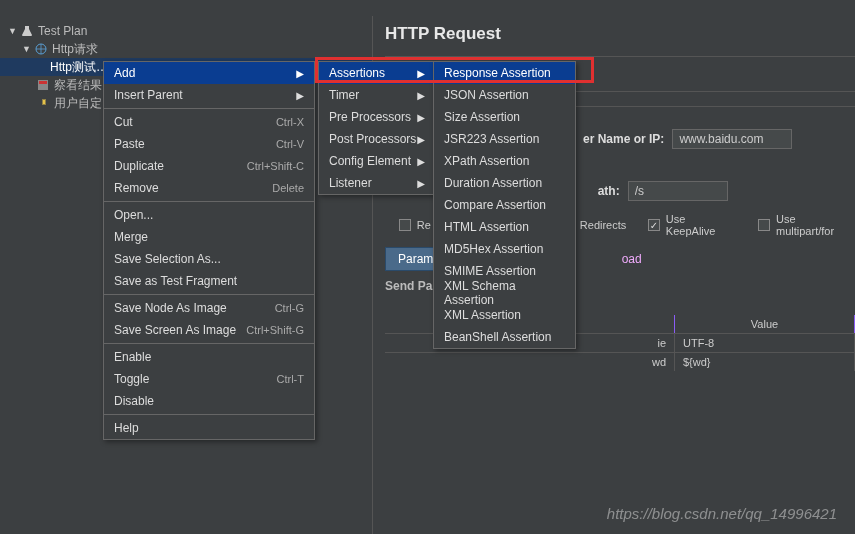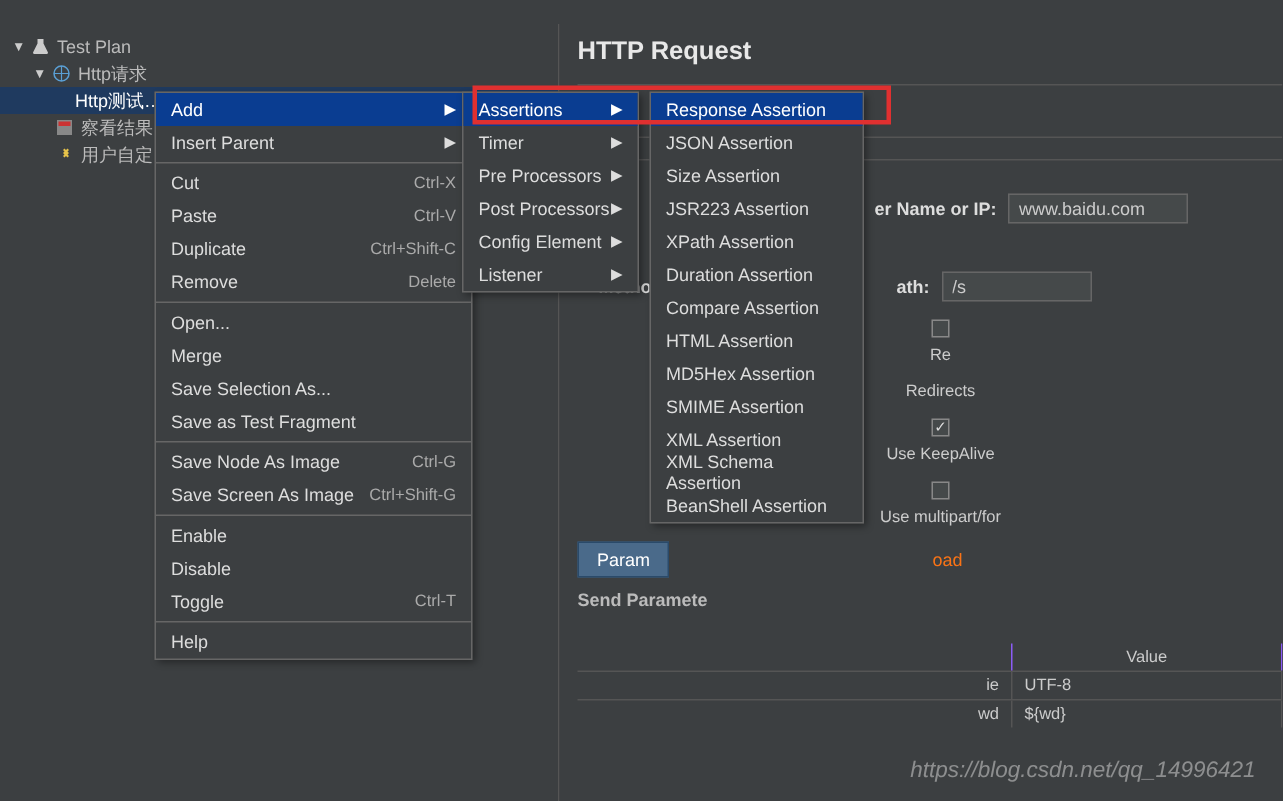--- a/index.html
+++ b/index.html
@@ -21,36 +21,36 @@
   .form-row { display: flex; align-items: center; height: 24px; margin-top: 8px; }
   .lbl { font-size: 12px; color: #ddd; font-weight: bold; }
   .inp { background: #45494a; border: 1px solid #666; color: #ccc; height: 20px; padding: 0 6px; font-size: 12px; }
   .inp.server { width: 120px; }
   .inp.path { width: 100px; }
   .chk-row { display: flex; align-items: center; gap: 6px; margin-top: 10px; font-size: 11px; color: #ccc; }
   .chk { width: 12px; height: 12px; border: 1px solid #888; display: inline-flex; align-items: center; justify-content: center; background: #45494a; }
   .chk.on::after { content: "✓"; font-size: 10px; color: #ddd; }
   .tab-container { margin-top: 10px; }
   .tab { display: inline-block; padding: 4px 12px; background: #4a6a8a; color: #fff; border: 1px solid #2a4a6a; font-size: 12px; }
-  .tab-plain { display: inline-block; padding: 4px 12px; color: #f97316; font-size: 12px; }
+  .tab-plain { display: inline-block; padding: 4px 12px; color: #f0abfc; font-size: 12px; }
   .tbl-hdr { display: flex; margin-top: 22px; font-size: 11px; color: #ccc; }
   .tbl-hdr-cell { padding: 3px 8px; border-right: 1px solid #8b5cf6; }
   .tbl-row { display: flex; font-size: 11px; color: #ccc; border-top: 1px solid #555; }
   .tbl-cell { padding: 3px 8px; border-right: 1px solid #555; }
 
   
   .menu1 { position: absolute; left: 103px; top: 61px; width: 212px; background: #3c3f41; border: 1px solid #666; box-shadow: 2px 2px 5px rgba(0,0,0,0.4); z-index: 10; }
   .mitem { display: flex; align-items: center; justify-content: space-between; height: 22px; padding: 0 10px; font-size: 12px; color: #ddd; cursor: default; }
   .mitem.hl { background: #0a3d91; color: #fff; }
   .mitem .sc { font-size: 11px; color: #aaa; }
   .mitem .arr { font-size: 10px; }
   .msep { height: 1px; background: #666; margin: 2px 0; }
 
   
-  .menu2 { position: absolute; left: 308px; top: 61px; width: 118px; background: #3c3f41; border: 1px solid #666; box-shadow: 2px 2px 5px rgba(0,0,0,0.4); z-index: 11; }
+  .menu2 { position: absolute; left: 318px; top: 61px; width: 118px; background: #3c3f41; border: 1px solid #666; box-shadow: 2px 2px 5px rgba(0,0,0,0.4); z-index: 11; }
 
   
   .menu3 { position: absolute; left: 433px; top: 61px; width: 143px; background: #3c3f41; border: 1px solid #666; box-shadow: 2px 2px 5px rgba(0,0,0,0.4); z-index: 12; }
 
   .redbox { position: absolute; left: 315px; top: 57px; width: 279px; height: 26px; border: 3px solid #e03030; z-index: 20; pointer-events: none; }
 
   .watermark { position: absolute; right: 18px; bottom: 12px; color: #d0d0d0; font-size: 15px; font-style: italic; opacity: 0.55; text-align: right; }
 </style>
 </head>
 <body>
@@ -113,21 +113,21 @@
       <input class="inp server" value="www.baidu.com" style="">
     </div>
 
     <div class="form-row" style="margin-top:28px; gap:8px; padding-left:14px;">
       <span class="lbl">Method</span>
       <span style="width:140px;"></span>
       <span class="lbl">ath:</span>
       <input class="inp path" value="/s" style="">
     </div>
 
-    <div class="chk-row" style="padding-left:14px;flex-direction:column;">
+    <div class="chk-row" style="padding-left:14px;">
       <span class="chk"></span>
       <span>Re</span>
       <span style="width:140px;"></span>
       <span>Redirects</span>
       <span style="width:10px;"></span>
       <span class="chk on"></span>
       <span>Use KeepAlive</span>
       <span style="width:10px;"></span>
       <span class="chk"></span>
       <span>Use multipart/for</span>
@@ -201,25 +201,25 @@
     </div>
   <div class="mitem">
       <span>Save Screen As Image</span>
       <span class="sc">Ctrl+Shift-G</span>
     </div>
   <div class="msep"></div>
   <div class="mitem">
       <span>Enable</span>
     </div>
   <div class="mitem">
-      <span>Disable</span>
-    </div>
-  <div class="mitem">
       <span>Toggle</span>
       <span class="sc">Ctrl-T</span>
+    </div>
+  <div class="mitem">
+      <span>Disable</span>
     </div>
   <div class="msep"></div>
   <div class="mitem">
       <span>Help</span>
     </div>
 </div>
 
 <div class="menu2">
   <div class="mitem hl">
       <span>Assertions</span>
@@ -272,25 +272,25 @@
   <div class="mitem">
       <span>HTML Assertion</span>
     </div>
   <div class="mitem">
       <span>MD5Hex Assertion</span>
     </div>
   <div class="mitem">
       <span>SMIME Assertion</span>
     </div>
   <div class="mitem">
+      <span>XML Schema Assertion</span>
+    </div>
+  <div class="mitem">
       <span>XML Assertion</span>
     </div>
   <div class="mitem">
-      <span>XML Schema Assertion</span>
-    </div>
-  <div class="mitem">
       <span>BeanShell Assertion</span>
     </div>
 </div>
 
 <div class="redbox"></div>
 
 <div class="watermark">https://blog.csdn.net/qq_14996421</div>
 
 </body></html>

